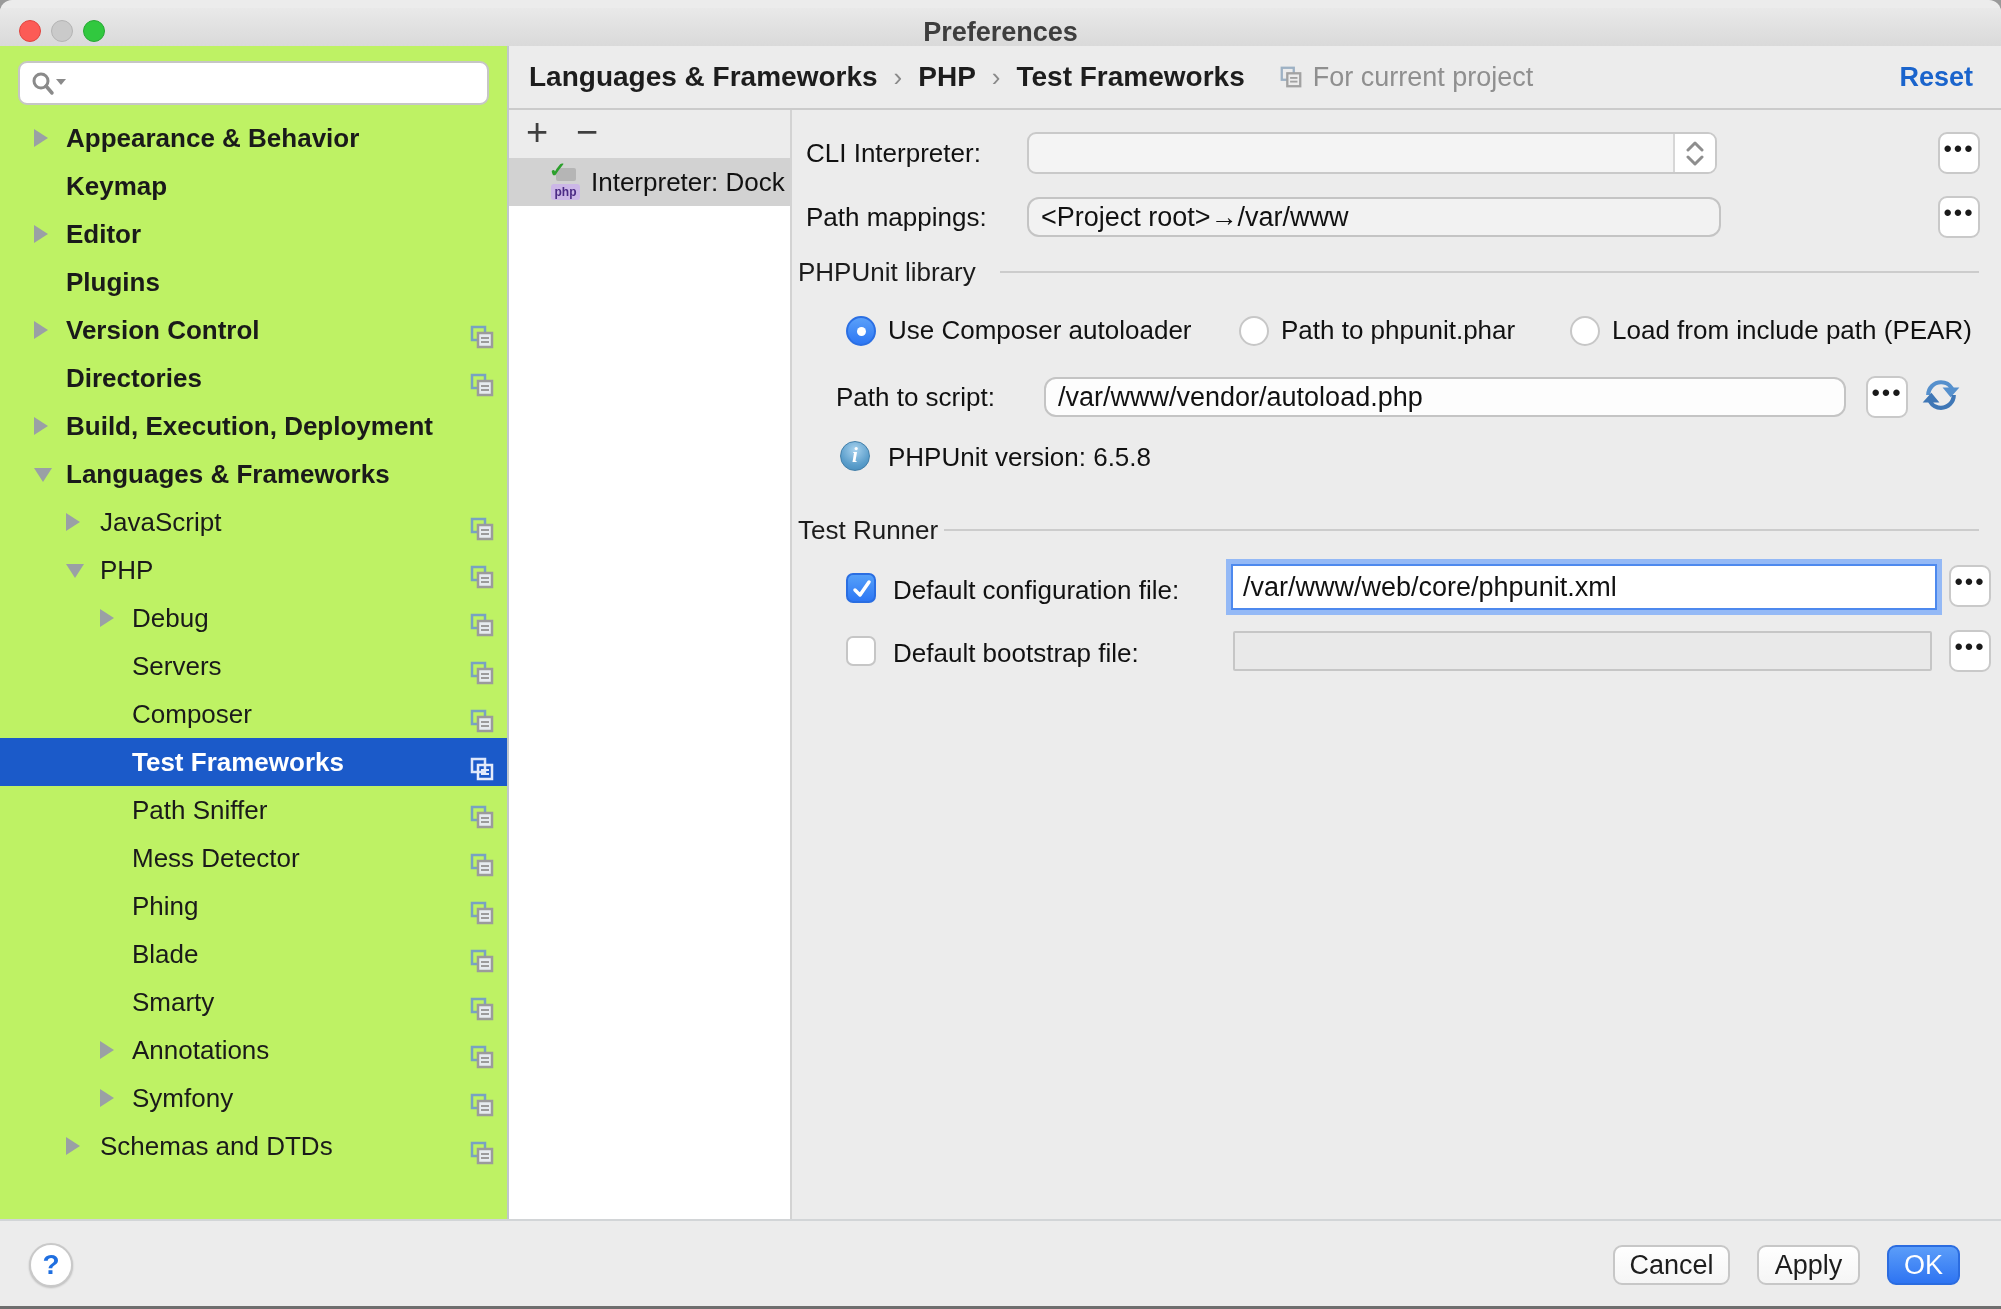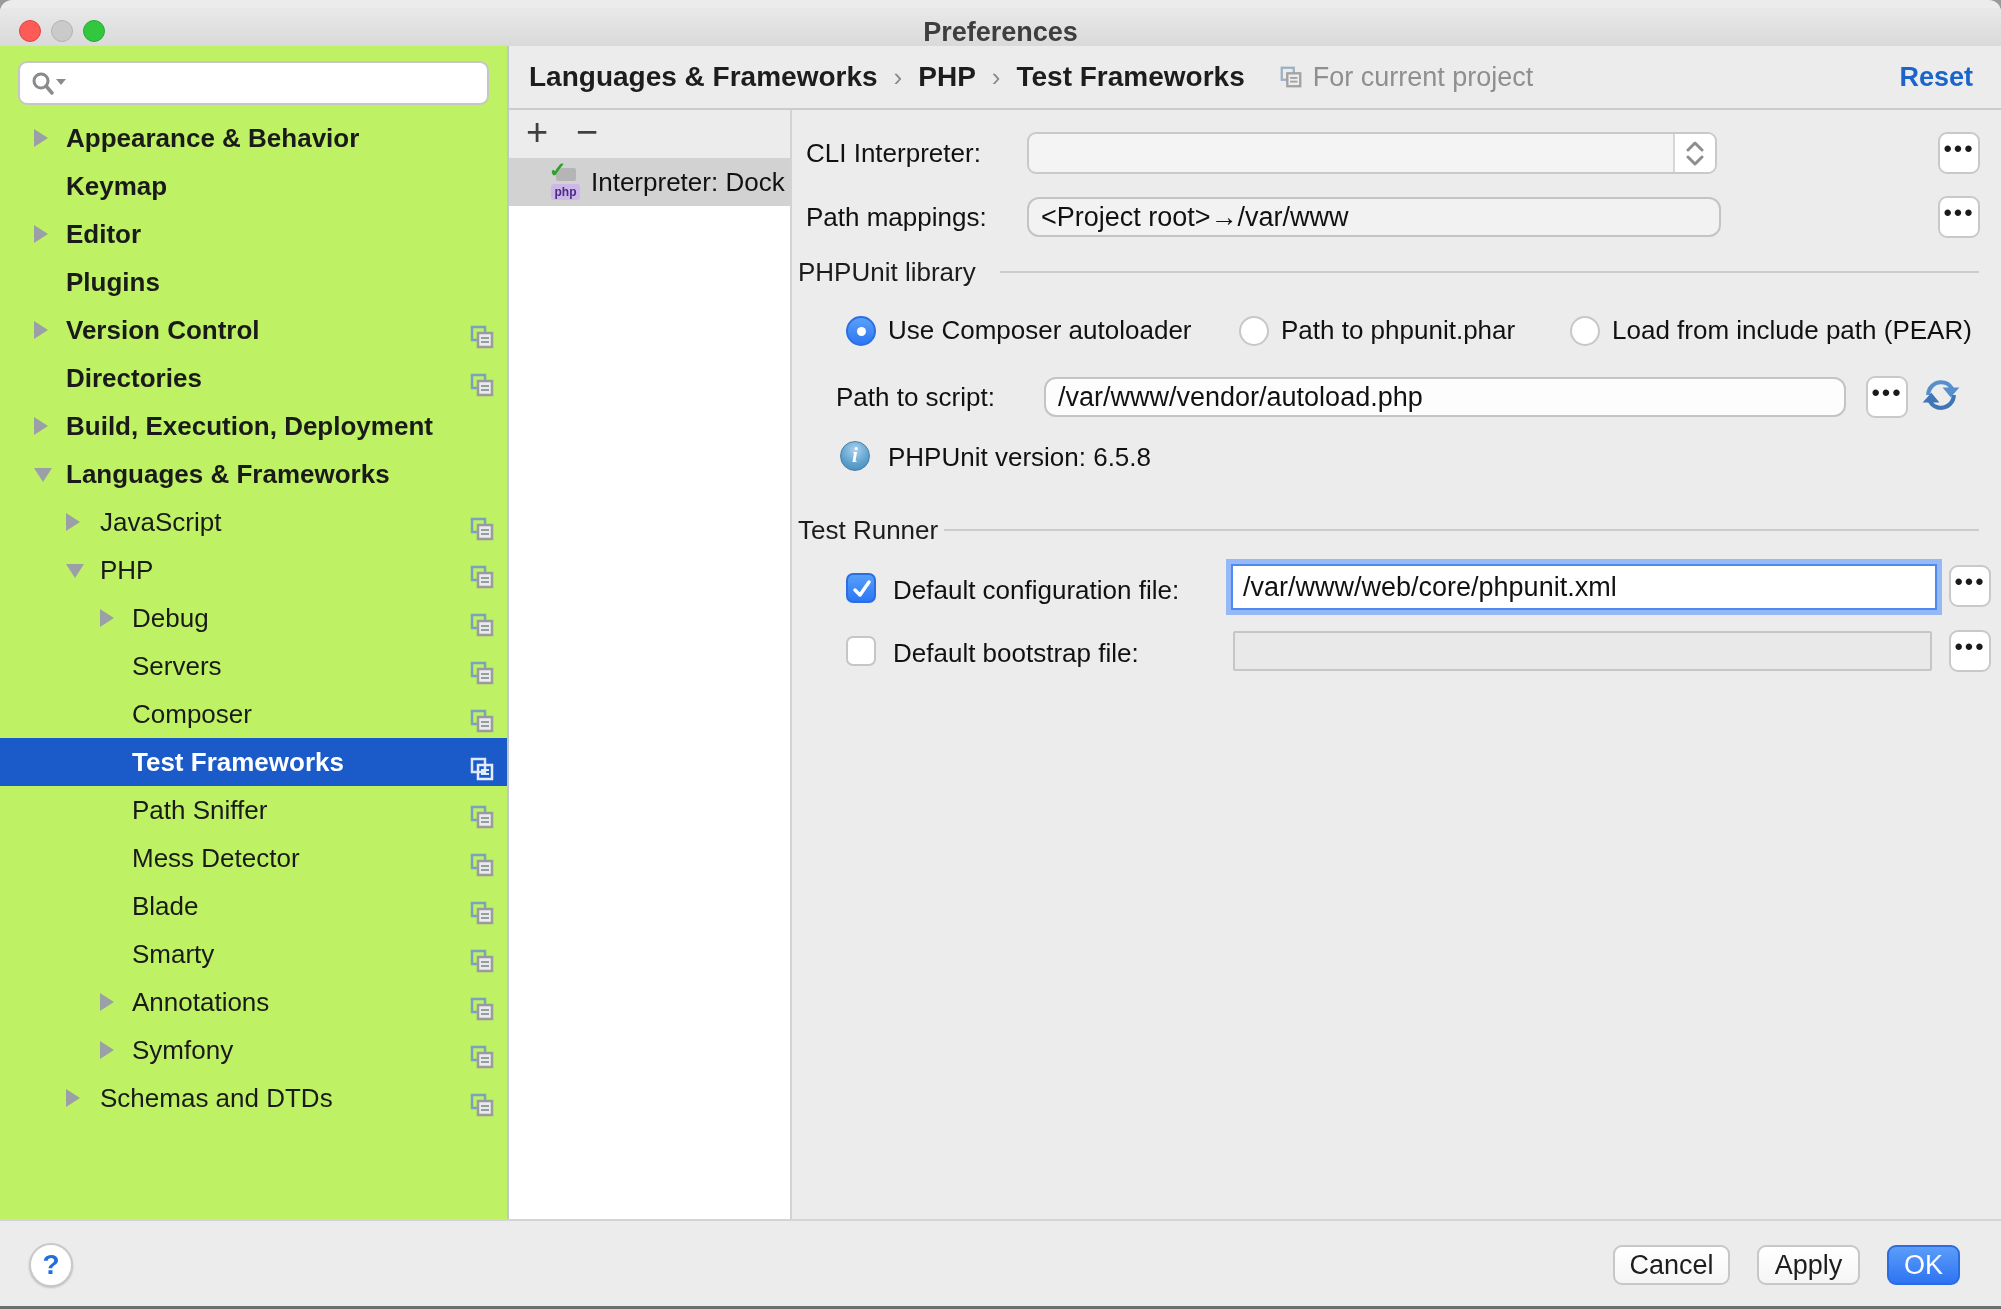--- a/index.html
+++ b/index.html
@@ -236,20 +236,29 @@
         <div class="trow lvl3">
           <span class="tlabel">Mess Detector</span>
           <span class="citem"><svg width="26" height="26" viewBox="0 0 26 26">
               <rect x="3" y="3" width="13" height="13" fill="none" stroke="#78a2c2" stroke-width="2.5"></rect>
               <rect x="9" y="9" width="14" height="14" fill="#e6ebef" stroke="#9b9b9b" stroke-width="2.5"></rect>
               <line x1="12" y1="14" x2="20" y2="14" stroke="#9b9b9b" stroke-width="2"></line>
               <line x1="12" y1="18" x2="20" y2="18" stroke="#9b9b9b" stroke-width="2"></line>
             </svg></span>
         </div>
         <div class="trow lvl3">
+          <span class="tlabel">Phing</span>
+          <span class="citem"><svg width="26" height="26" viewBox="0 0 26 26">
+              <rect x="3" y="3" width="13" height="13" fill="none" stroke="#78a2c2" stroke-width="2.5"></rect>
+              <rect x="9" y="9" width="14" height="14" fill="#e6ebef" stroke="#9b9b9b" stroke-width="2.5"></rect>
+              <line x1="12" y1="14" x2="20" y2="14" stroke="#9b9b9b" stroke-width="2"></line>
+              <line x1="12" y1="18" x2="20" y2="18" stroke="#9b9b9b" stroke-width="2"></line>
+            </svg></span>
+        </div>
+        <div class="trow lvl3">
           <span class="tlabel">Blade</span>
           <span class="citem"><svg width="26" height="26" viewBox="0 0 26 26">
               <rect x="3" y="3" width="13" height="13" fill="none" stroke="#78a2c2" stroke-width="2.5"></rect>
               <rect x="9" y="9" width="14" height="14" fill="#e6ebef" stroke="#9b9b9b" stroke-width="2.5"></rect>
               <line x1="12" y1="14" x2="20" y2="14" stroke="#9b9b9b" stroke-width="2"></line>
               <line x1="12" y1="18" x2="20" y2="18" stroke="#9b9b9b" stroke-width="2"></line>
             </svg></span>
         </div>
         <div class="trow lvl3">
           <span class="tlabel">Smarty</span>

